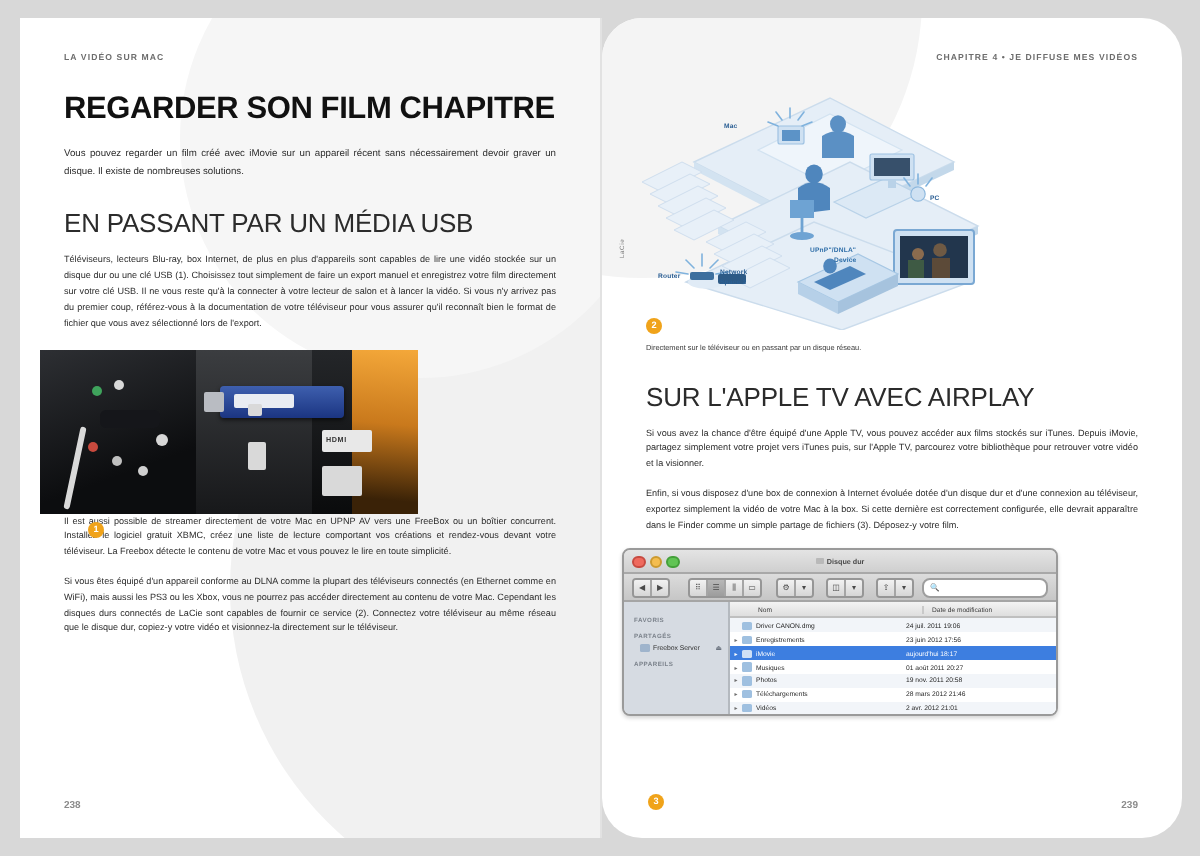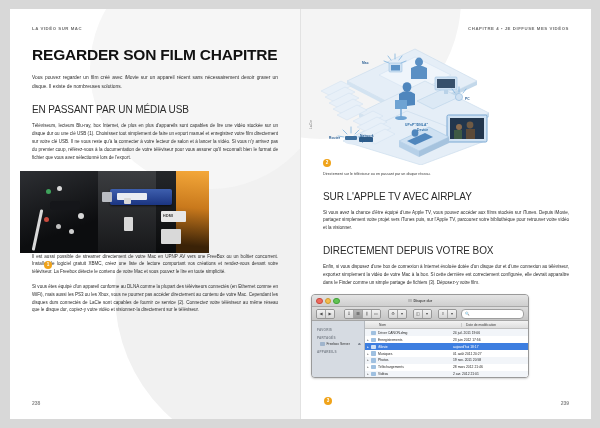--- a/index.html
+++ b/index.html
@@ -14,21 +14,21 @@
     display:flex;
   }
   .page{
     position:relative;
     width:290px;height:410px;
     margin-top:9px;
     background:#ffffff;
     overflow:hidden;
   }
   .page.left{margin-left:10px;border-right:1px solid #e2e2e2;}
-  .page.right{margin-left:0px;}
+  .page.right{margin-left:0px;border-radius:20px;}
   
   .blob{
     position:absolute;border-radius:50%;
     background:#f1f1f1;pointer-events:none;
   }
   .blob-a{width:330px;height:330px;left:105px;top:120px;}
   .blob-b{width:280px;height:280px;left:-120px;top:-150px;background:#f4f4f4;}
   .blob-c{width:240px;height:240px;left:80px;top:-60px;background:#f6f6f6;}
   .content{position:relative;z-index:2;padding:0 22px;}
 
@@ -36,21 +36,21 @@
     font-size:4.3px;letter-spacing:.55px;color:#6d6d6d;
     text-transform:uppercase;padding-top:17px;font-weight:700;
   }
   .runhead.r{text-align:right;}
 
   h1.title{
     font-size:15.5px;font-weight:700;letter-spacing:-.2px;
     color:#111;margin:16px 0 11px 0;line-height:1.05;
   }
   h2.sect{
-    font-size:10px;font-weight:400;color:#2b2b2b;
+    font-size:13px;font-weight:400;color:#2b2b2b;
     margin:13px 0 7px 0;letter-spacing:-.1px;
   }
   p.body{
     font-size:4.55px;line-height:1.72;color:#2c2c2c;
     text-align:justify;margin:0 0 7px 0;
   }
   p.body.lead{font-size:4.85px;line-height:1.78;}
   .caption{
     font-size:3.7px;color:#3a3a3a;margin:7px 0 0 0;line-height:1.5;
   }
@@ -322,21 +322,20 @@
       <span class="vlac">LaCie</span>
     </div>
     <div class="cbadge" style="left:22px;top:150px;">2</div>
 
     <div class="content">
       <p class="caption">Directement sur le téléviseur ou en passant par un disque réseau.</p>
 
       <h2 class="sect">SUR L'APPLE TV AVEC AIRPLAY</h2>
       <p class="body">Si vous avez la chance d'être équipé d'une Apple TV, vous pouvez accéder aux films stockés sur iTunes. Depuis iMovie, partagez simplement votre projet vers iTunes puis, sur l'Apple TV, parcourez votre bibliothèque pour retrouver votre vidéo et la visionner.</p>
 
-      <h2 class="sect">DIRECTEMENT DEPUIS VOTRE BOX</h2>
       <p class="body">Enfin, si vous disposez d'une box de connexion à Internet évoluée dotée d'un disque dur et d'une connexion au téléviseur, exportez simplement la vidéo de votre Mac à la box. Si cette dernière est correctement configurée, elle devrait apparaître dans le Finder comme un simple partage de fichiers (3). Déposez-y votre film.</p>
     </div>
 
     <div class="finder">
       <div class="f-title">
         <div class="f-lights">
           <span class="f-l red"></span>
           <span class="f-l yel"></span>
           <span class="f-l grn"></span>
         </div>

